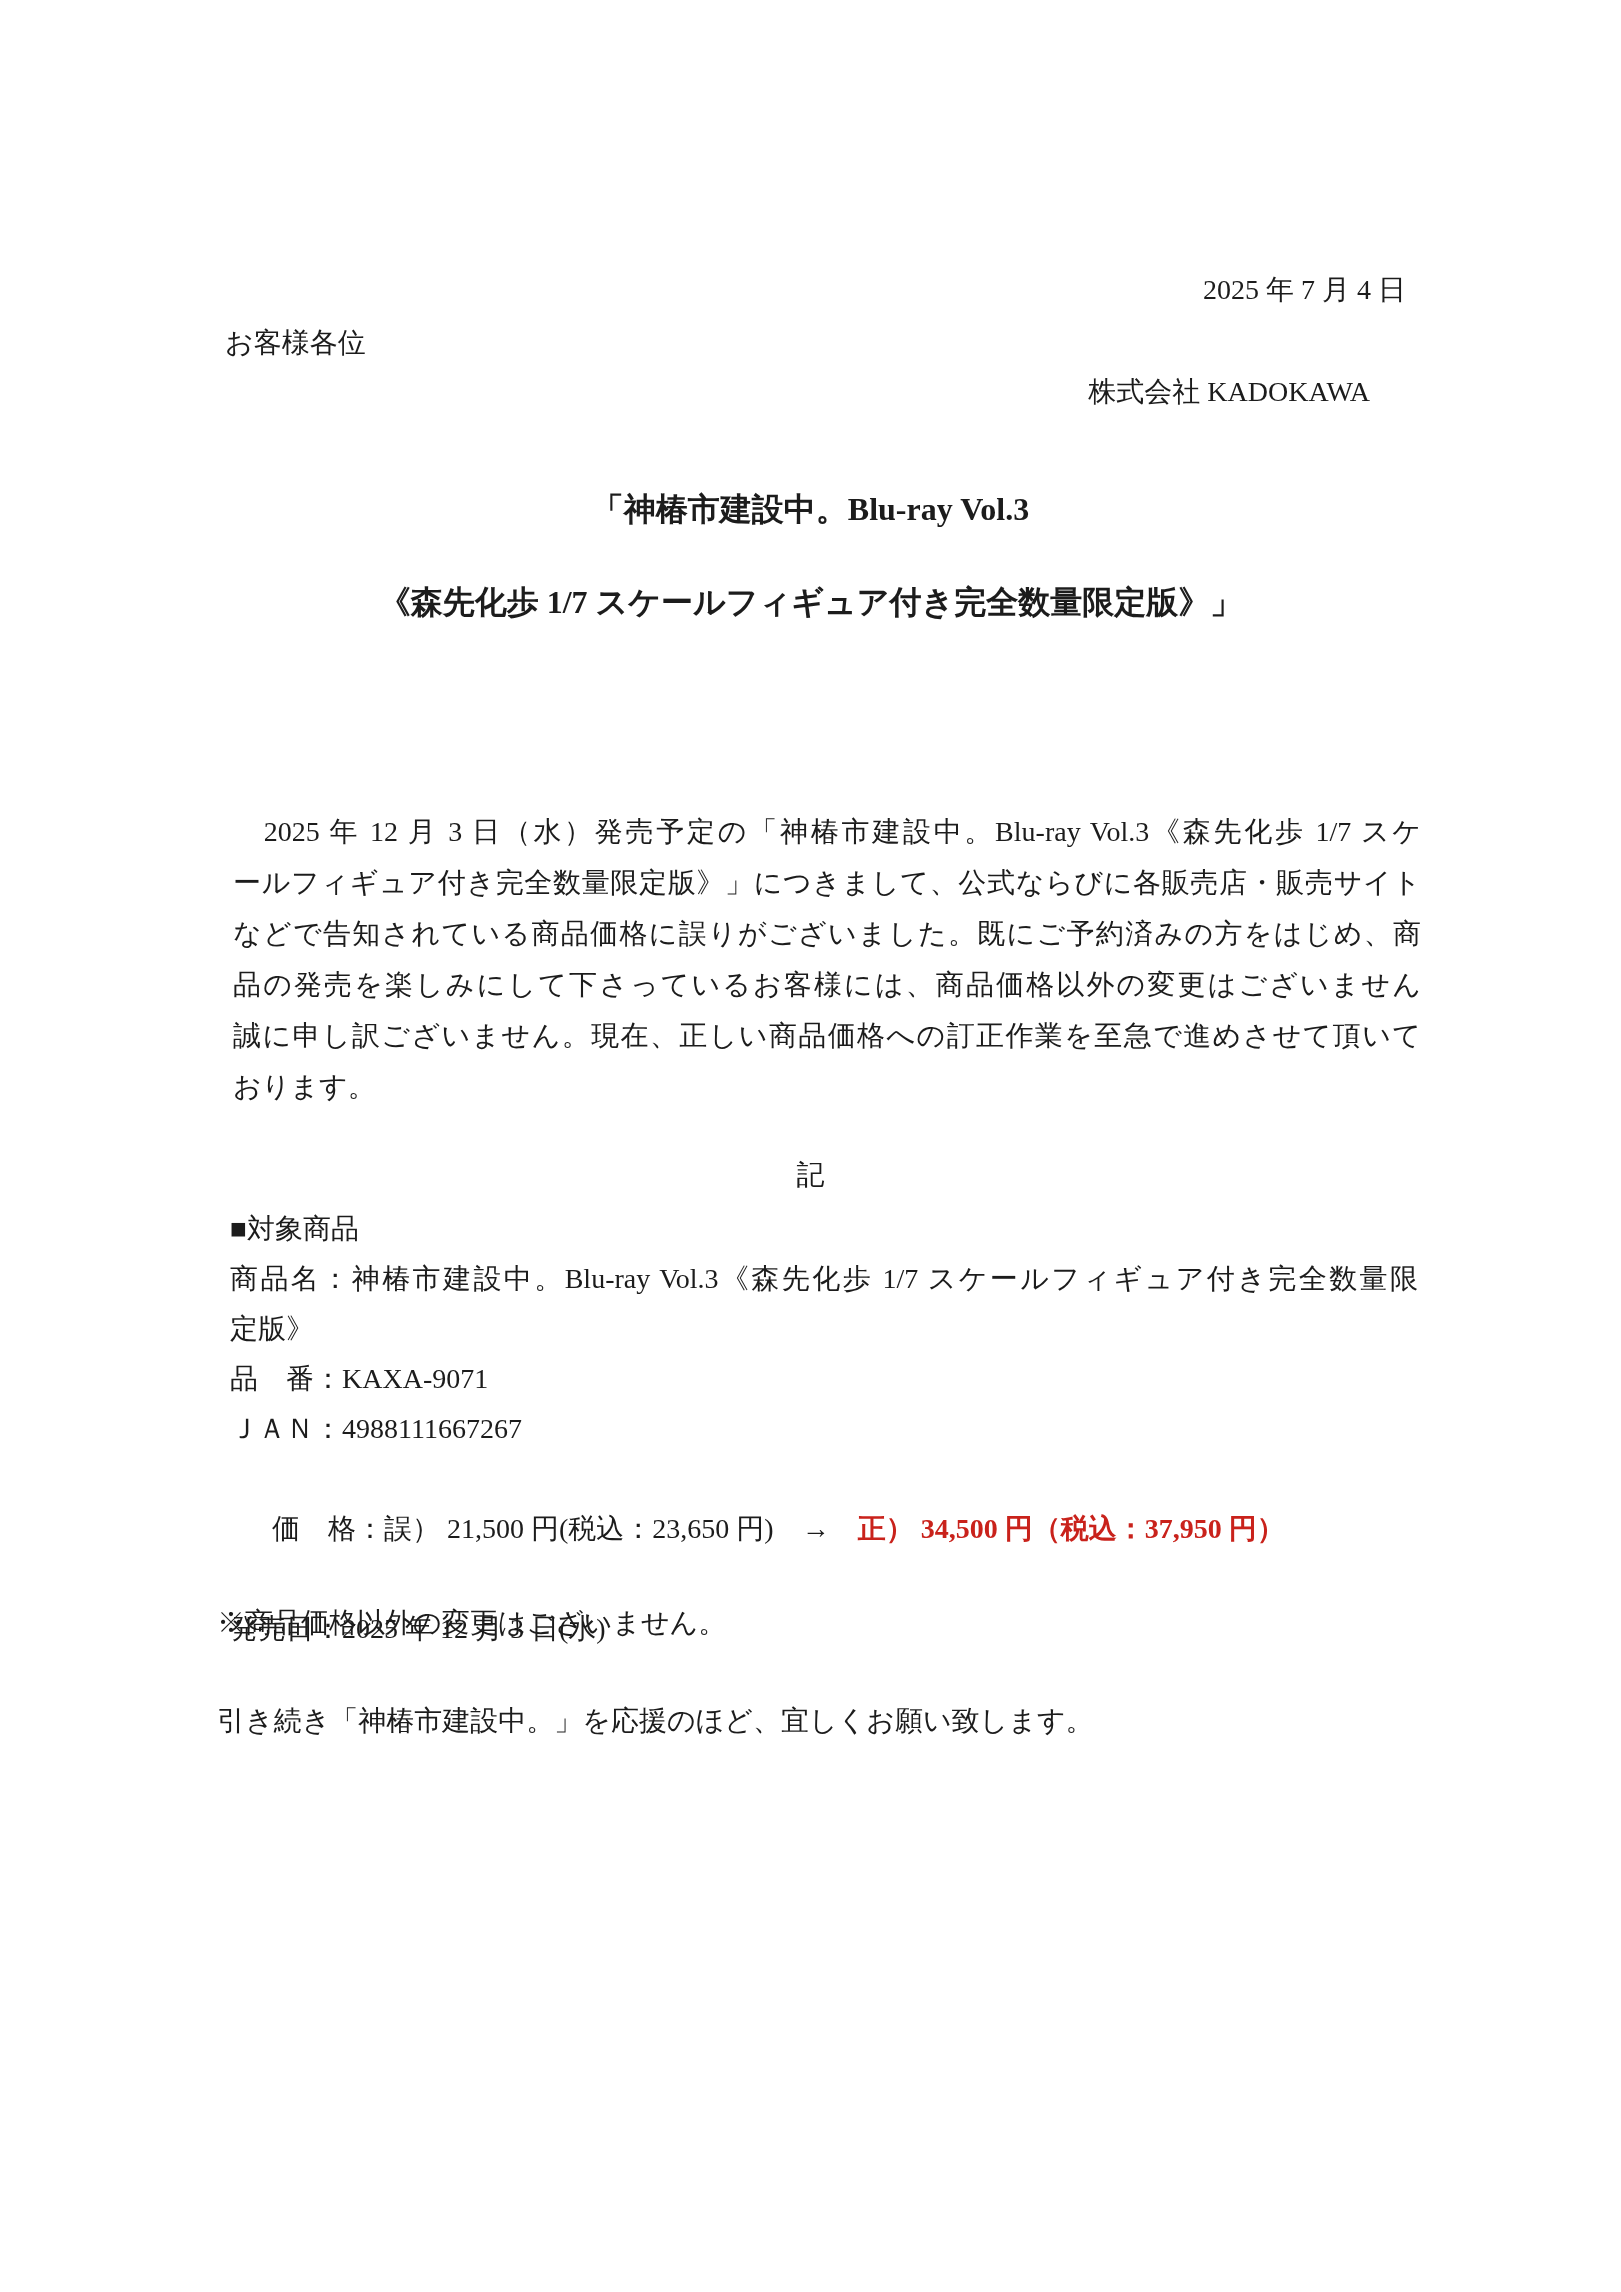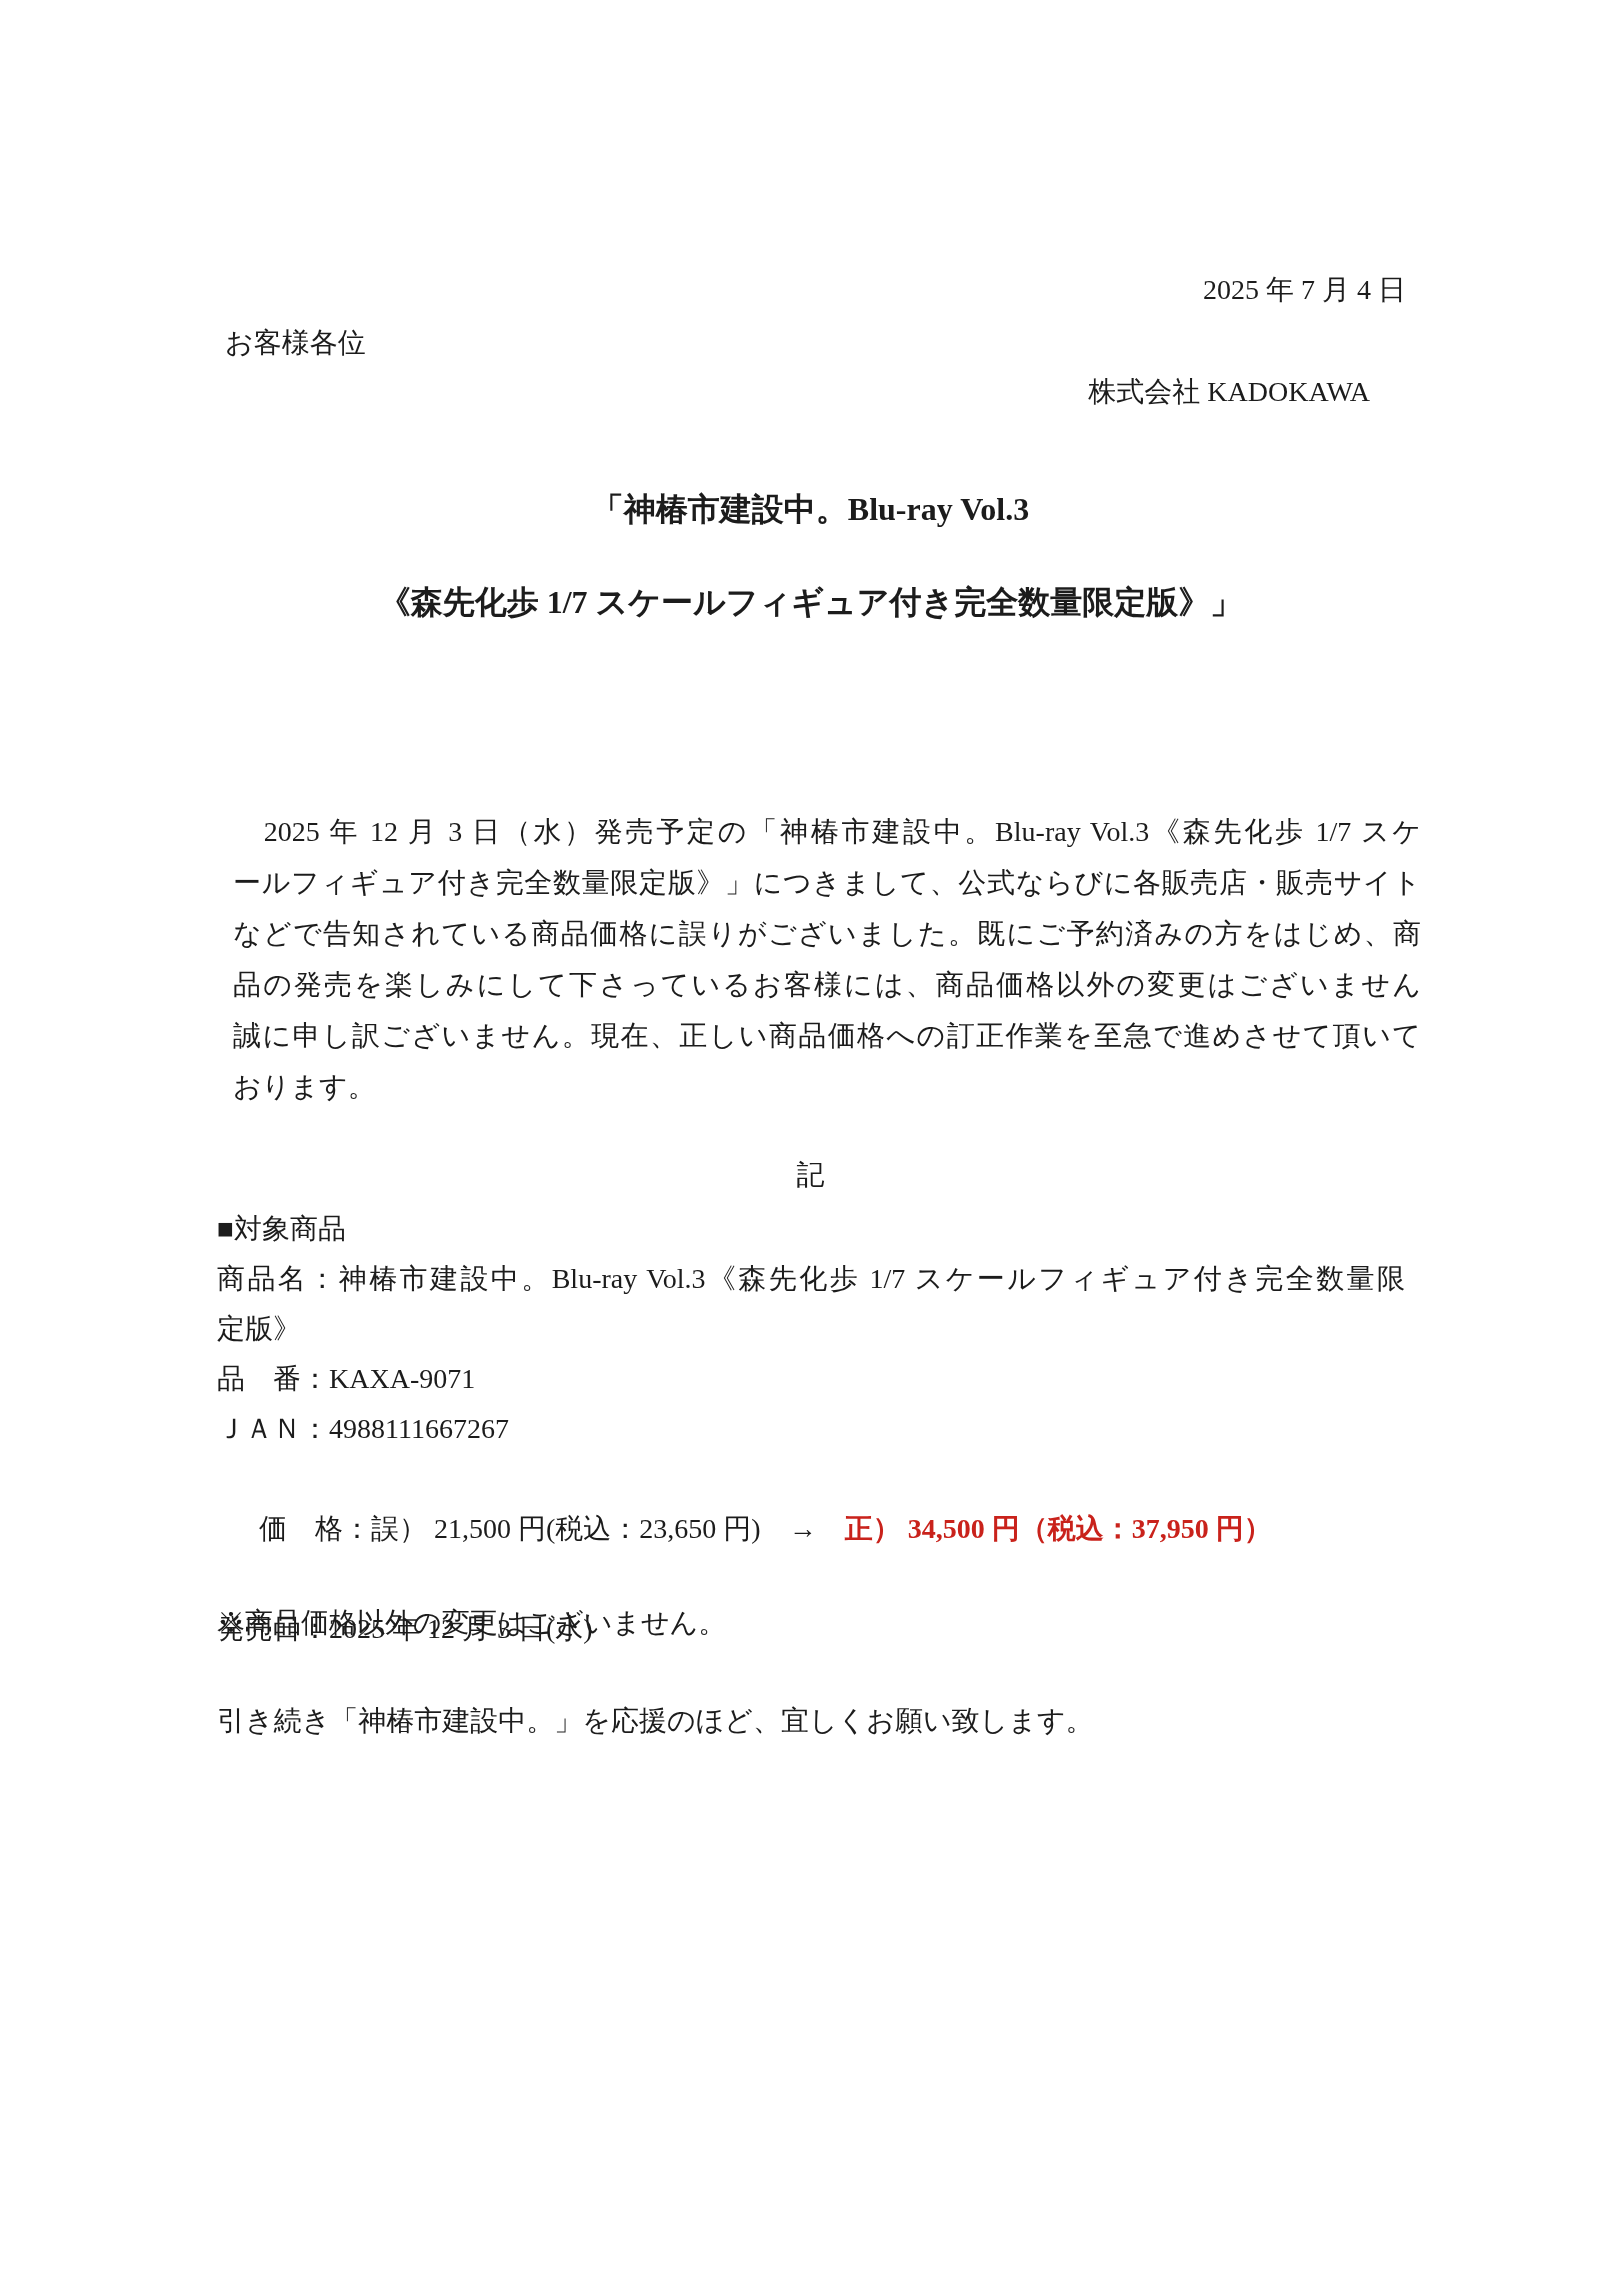--- a/index.html
+++ b/index.html
@@ -35,21 +35,21 @@
     line-height: 51px;
     text-align: justify;
     text-align-last: justify;
     white-space: normal;
   }
   .jline.last {
     text-align: left;
     text-align-last: left;
   }
   .details-block {
-    left: 217px;
+    left: 230px;
     width: 1188px;
   }
   .dline {
     line-height: 50px;
     white-space: pre;
   }
   .dline.justify {
     text-align: justify;
     text-align-last: justify;
     white-space: normal;

